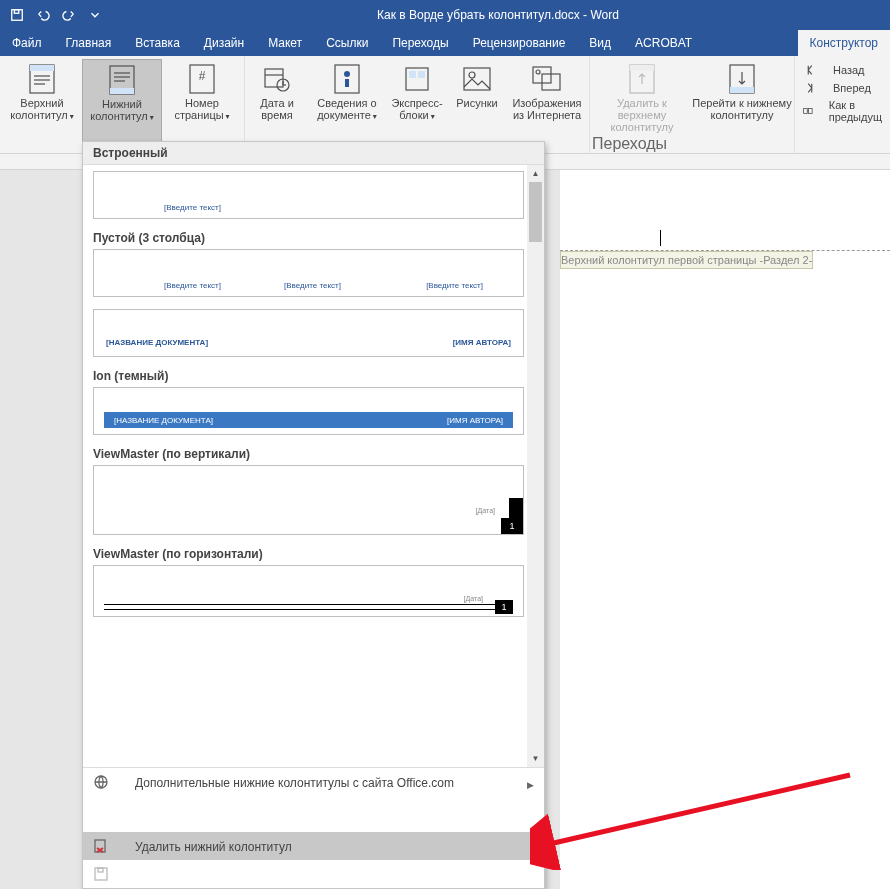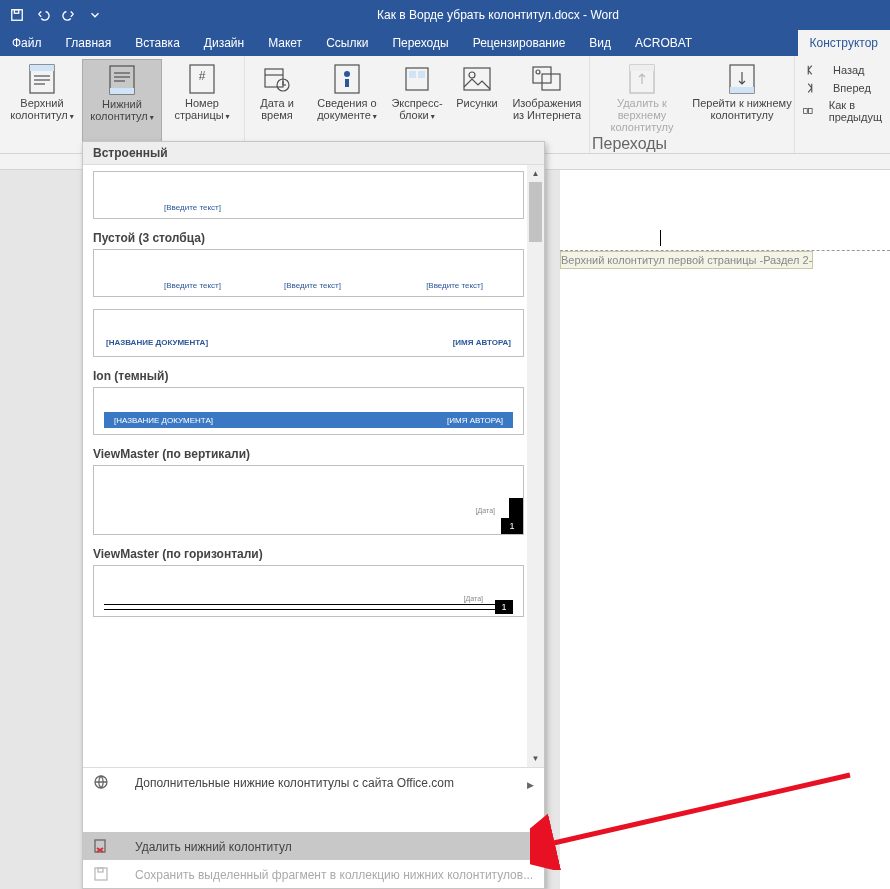--- a/index.html
+++ b/index.html
@@ -345,21 +345,20 @@
           <line x1="4" y1="10" x2="10" y2="14" stroke="#d13438" stroke-width="2"></line>
           <line x1="10" y1="10" x2="4" y2="14" stroke="#d13438" stroke-width="2"></line>
         </svg>
       <span>Удалить нижний колонтитул</span>
     </div>
     <div class="dd-fi disabled">
       <svg viewBox="0 0 16 16">
           <rect x="2" y="2" width="12" height="12"></rect>
           <rect x="5" y="2" width="5" height="4"></rect>
         </svg>
-      <span>Сохранить выделенный фрагмент в коллекцию нижних колонтитулов...</span>
     </div>
   </div>
 </div>
 
 <svg class="arrow-anno" width="330" height="100">
   <defs>
       <marker id="ah" markerWidth="12" markerHeight="12" refX="2" refY="6" orient="auto">
         <path d="M0 0L12 6L0 12z" fill="#e81123"></path>
       </marker>
     </defs>

